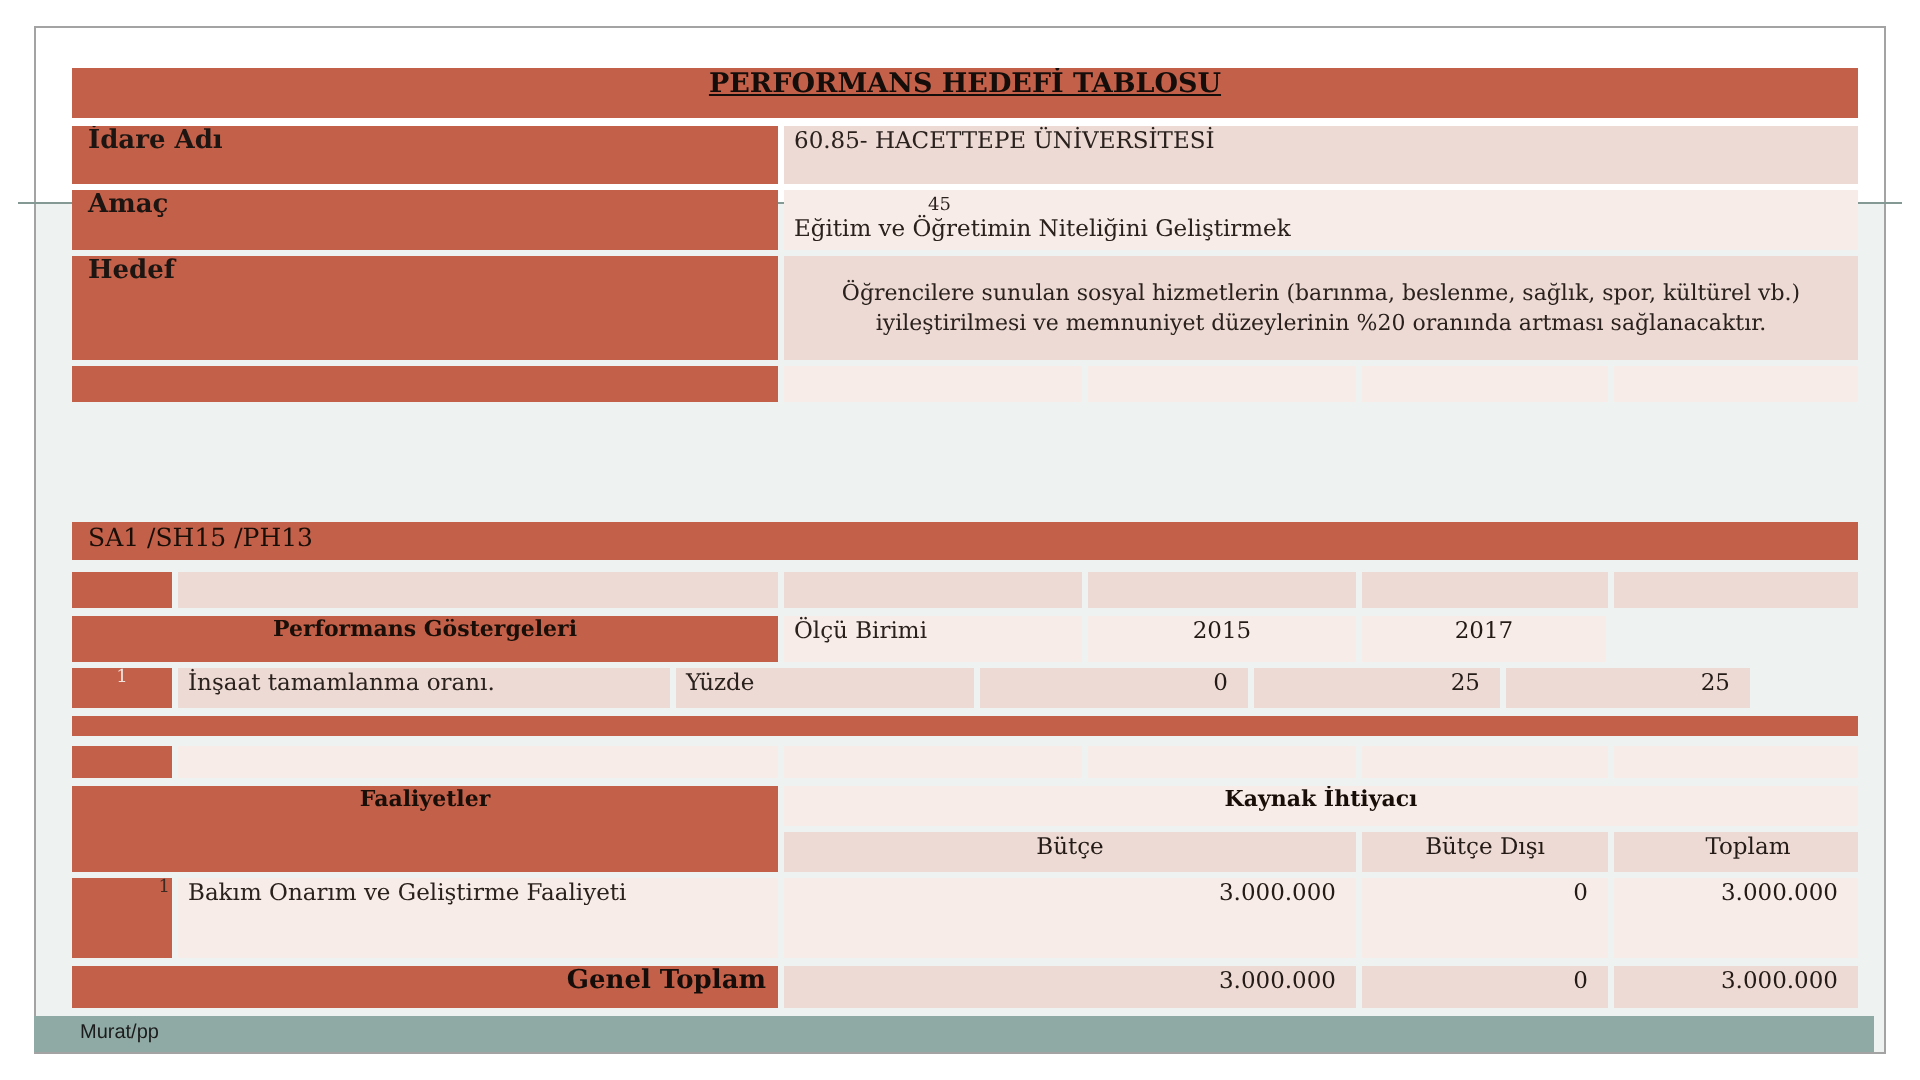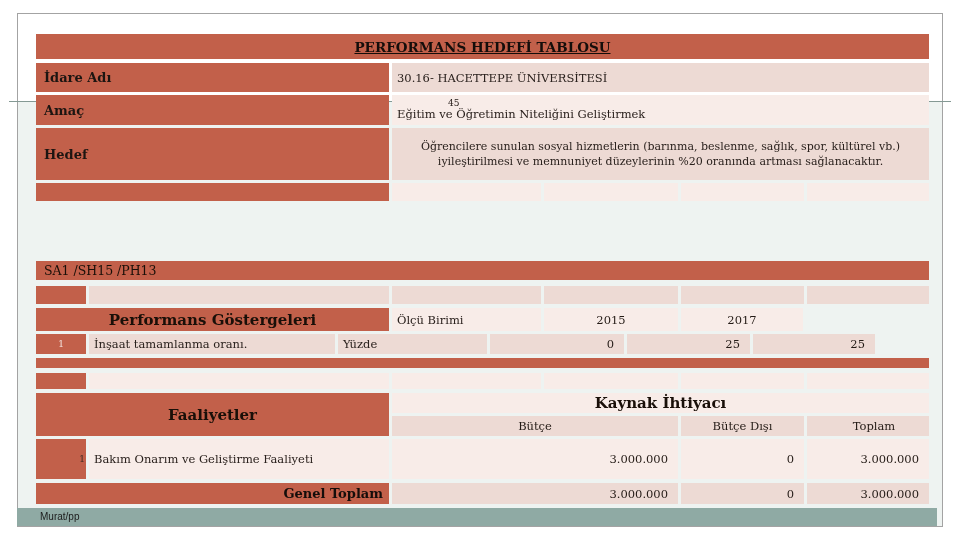--- a/index.html
+++ b/index.html
@@ -7,37 +7,37 @@
           font-family:"DejaVu Serif",serif;}
   #slide{position:absolute;left:17px;top:13px;width:926px;height:514px;
          border:1px solid #a3a3a3;background:#fff;box-sizing:border-box;}
   
   #tint{position:absolute;left:0;top:88px;right:0;bottom:0;background:#eef3f1;}
   #rule{position:absolute;left:-9px;top:87px;width:942px;height:1px;background:#849994;}
   #teal-band{position:absolute;left:-1px;top:494px;width:920px;height:18px;background:#8faaa4;}
   #footer-text{position:absolute;left:22px;top:497px;font:10px "Liberation Sans",sans-serif;color:#1c1c1c;}
   
   .row{position:absolute;left:18px;width:893px;display:flex;gap:3px;}
-  .c{box-sizing:border-box;display:flex;align-items:center;overflow:hidden;}
+  .c{box-sizing:border-box;display:flex;align-items:flex-start;overflow:hidden;}
   .acc{background:#c2604a;}
   .dk{background:#eddad4;}
   .lt{background:#f8ece8;}
   .lbl{font-weight:bold;font-size:13px;color:#1c1511;padding-left:8px;}
   .val{font-size:11.5px;color:#2a211d;padding-left:5px;}
   .par{font-size:11px;color:#2a211d;padding:3px 8px;line-height:1.38;align-items:center;text-align:center;}
   .ctr{justify-content:center;text-align:center;}
   .rgt{justify-content:flex-end;text-align:right;padding-right:10px;}
   .num{font-size:11.5px;color:#241b16;}
-  .hdr{font-weight:bold;font-size:15px;color:#190f08;}
+  .hdr{font-weight:bold;font-size:11px;color:#190f08;}
   .yr{font-size:11.5px;color:#241b16;}
   .tinyno{font-size:9px;color:#f3e3dd;justify-content:center;}
   .tinyno-dark{font-size:9px;color:#3f2a22;justify-content:flex-end;padding-right:1px;}
   .title-text{font-weight:bold;font-size:13.5px;color:#140d0a;text-decoration:underline;}
   .code{font-size:12.5px;color:#190f08;padding-left:8px;}
-  .sup45{display:block;font-size:9px;line-height:9px;margin-left:56px;color:#2a211d;}
+  .sup45{display:block;font-size:9px;line-height:9px;margin-left:72px;color:#2a211d;}
   .amac-val{flex-direction:column;align-items:stretch;justify-content:center;}
   .amac-main{display:block;font-size:11.5px;color:#2a211d;padding-left:5px;line-height:13px;}
   .gt-lbl{font-weight:bold;font-size:13px;color:#140d0a;justify-content:flex-end;padding-right:6px;}
   .subcol{display:flex;flex-direction:column;gap:3px;}
   .subrow{display:flex;gap:3px;}
 </style>
 </head>
 <body>
 
 <div id="canvas">
@@ -46,21 +46,21 @@
     <div id="rule"></div>
 
     <div class="row" style="top:20px;height:25px;">
       <div class="c acc ctr" style="width:893px;">
         <span class="title-text">PERFORMANS HEDEFİ TABLOSU</span>
       </div>
     </div>
 
     <div class="row" style="top:49px;height:29px;">
       <div class="c acc lbl" style="width:353px;">İdare Adı</div>
-      <div class="c dk val" style="width:537px;">30.16- HACETTEPE ÜNİVERSİTESİ</div>
+      <div class="c dk val" style="width:537px;">60.85- HACETTEPE ÜNİVERSİTESİ</div>
     </div>
 
     <div class="row" style="top:81px;height:30px;">
       <div class="c acc lbl" style="width:353px;">Amaç</div>
       <div class="c lt amac-val" style="width:537px;">
         <span class="sup45">45</span>
         <span class="amac-main">Eğitim ve Öğretimin Niteliğini Geliştirmek</span>
       </div>
     </div>
 

